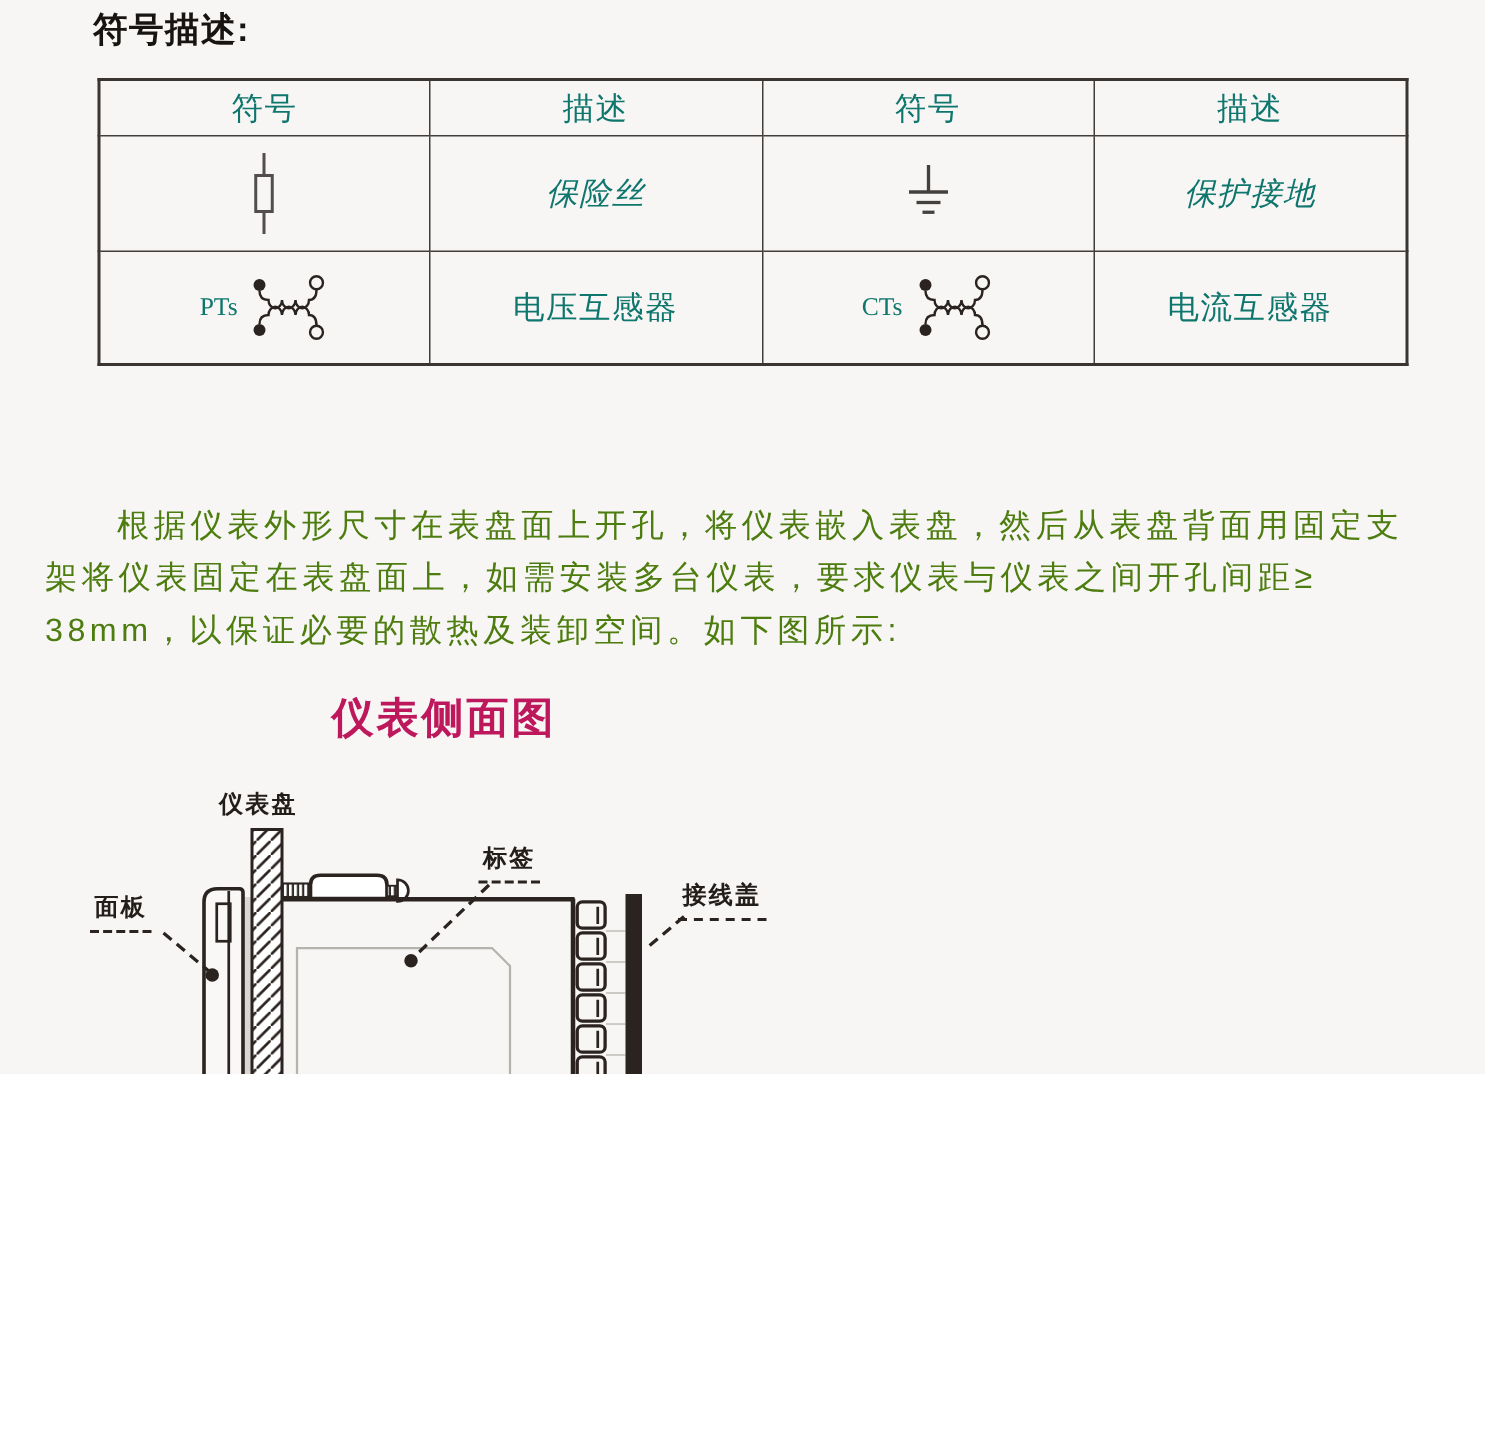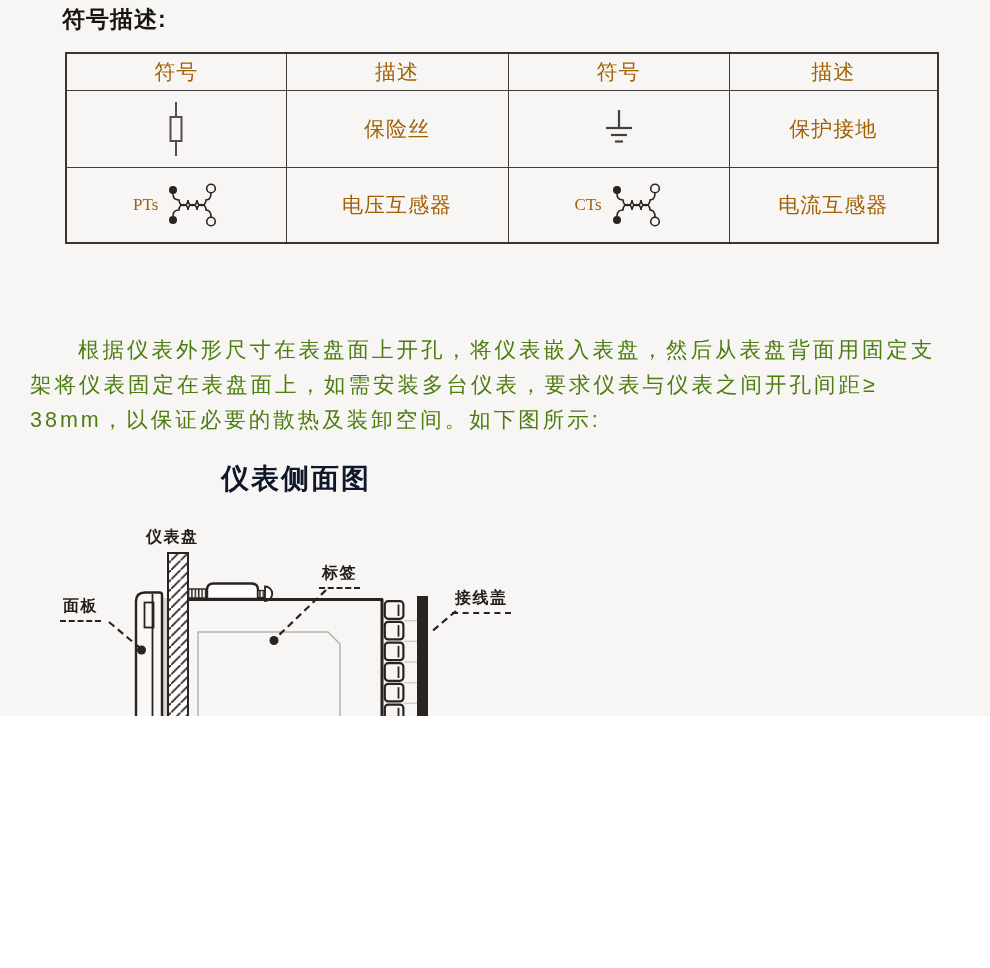--- a/index.html
+++ b/index.html
@@ -16,51 +16,51 @@
     font-size:23px;font-weight:bold;letter-spacing:1px;color:#181411;
   }
   .t1{left:62px;top:4px;}
   .t2{left:44px;top:288px;}
 
   
   .sym-table{
     position:absolute;left:65px;top:52px;width:872px;
     border-collapse:collapse;table-layout:fixed;
     font-family:"Liberation Serif","DejaVu Serif",serif;
-    font-size:21px;color:#a16207;padding-left:37px;
+    font-size:21px;color:#0f766e;padding-left:37px;
   }
   .sym-table th,.sym-table td{
     border:1.6px solid #433d39;
     text-align:center;vertical-align:middle;
     font-weight:normal;letter-spacing:1px;
     padding:0;
   }
   .sym-table{border:2.4px solid #3a3531;}
   .sym-table thead th{height:36px;}
-  .sym-table tbody tr.r1 td{height:76px;}
+  .sym-table tbody tr.r1 td{height:76px;font-style:italic;}
   .sym-table tbody tr.r2 td{height:74px;}
   .sym-cell{vertical-align:middle;}
   .sym-wrap{display:flex;align-items:center;justify-content:center;gap:7px;}
   .pref{font-size:17px;letter-spacing:0;}
   .icon-svg{display:block;}
 
   
   .para{
     position:absolute;left:30px;top:333px;width:940px;
     font-size:21.5px;line-height:35px;letter-spacing:3px;color:#4d7c0f;
   }
   .pline{white-space:nowrap;}
   .pline.indent{text-indent:48px;}
 
   
   .diagram{position:absolute;left:0;top:448px;width:990px;height:462px;}
   .dia-title{
     position:absolute;left:213px;top:12px;width:166px;text-align:center;
     font-family:"Liberation Serif","DejaVu Serif",serif;
-    font-size:28px;font-weight:bold;letter-spacing:2px;color:#0f172a;
+    font-size:28px;font-weight:bold;letter-spacing:2px;color:#be185d;
   }
   .art{position:absolute;left:0;top:0;}
   .dlabel{
     position:absolute;
     font-size:16px;font-weight:600;letter-spacing:1.5px;color:#241e1a;
     line-height:20px;white-space:nowrap;
   }
   .dashed-u{border-bottom:2.5px dashed #2b2320;padding:0 3px 4px 3px;}
   .lbl-panel-board{left:146px;top:79px;}
   .lbl-front-panel{left:60px;top:148px;}

